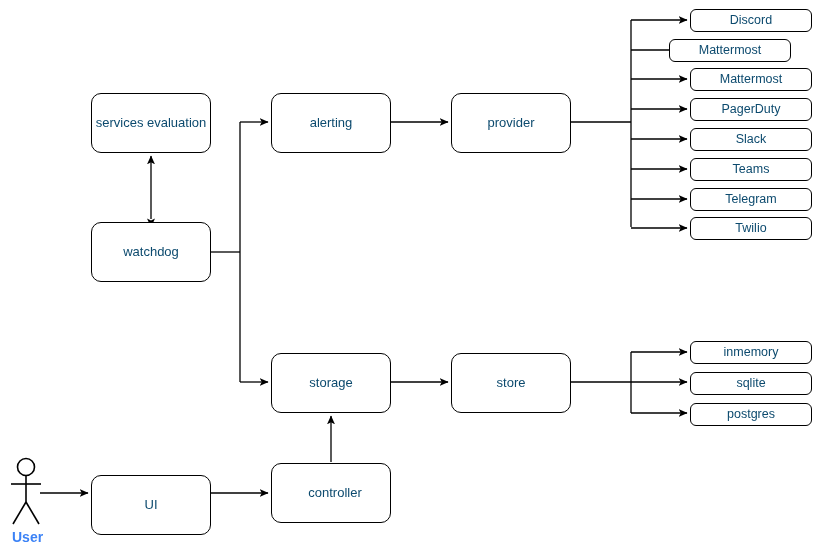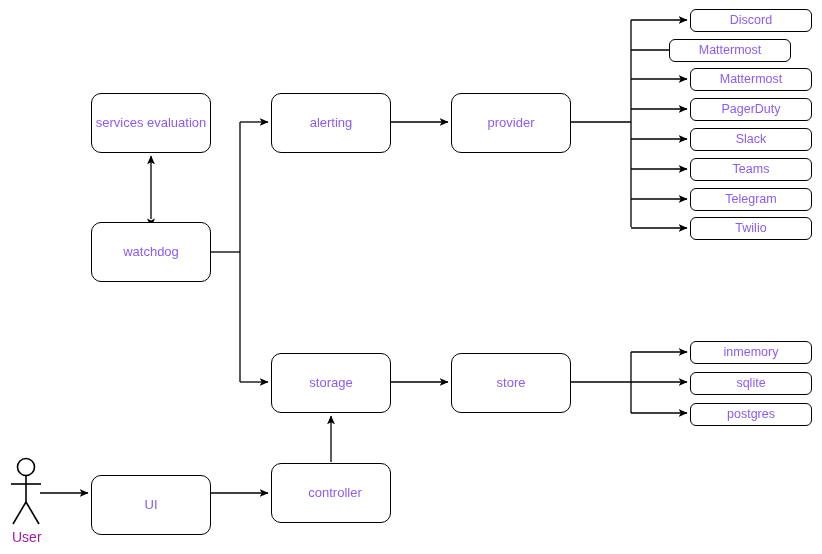--- a/index.html
+++ b/index.html
@@ -29,41 +29,42 @@
     pointer-events: none;
   }
   .node {
     position: absolute;
     box-sizing: border-box;
     background: #ffffff;
     border: 1px solid #000000;
     display: flex;
     align-items: center;
     justify-content: center;
-    color: #8b5cf6;
+    color: #0c4a6e;
     text-align: center;
     line-height: 1.1;
   }
   .node.main {
     width: 120px;
     height: 60px;
     border-radius: 10px;
     font-size: 13px;
   }
   .node.leaf {
     width: 122px;
     height: 23px;
     border-radius: 6px;
     font-size: 12.5px;
   }
   .actor-label {
     position: absolute;
     font-size: 14px;
-    color: #a21caf;
+    color: #3b82f6;
     white-space: nowrap;
+    font-weight: bold;
   }
   .actor {
     position: absolute;
     left: 4px;
     top: 455px;
     width: 48px;
     height: 76px;
   }
 </style>
 </head>

